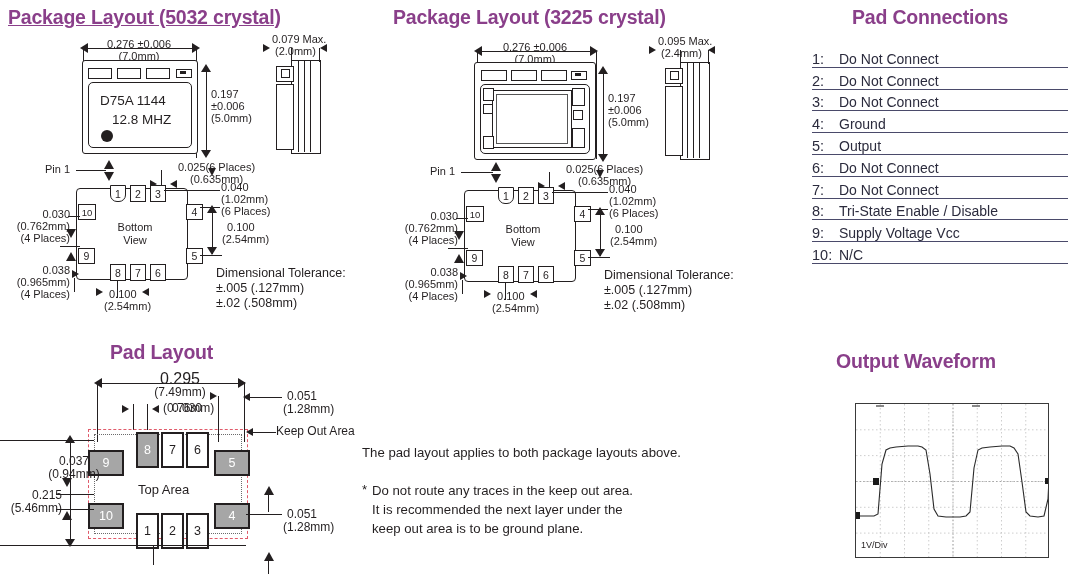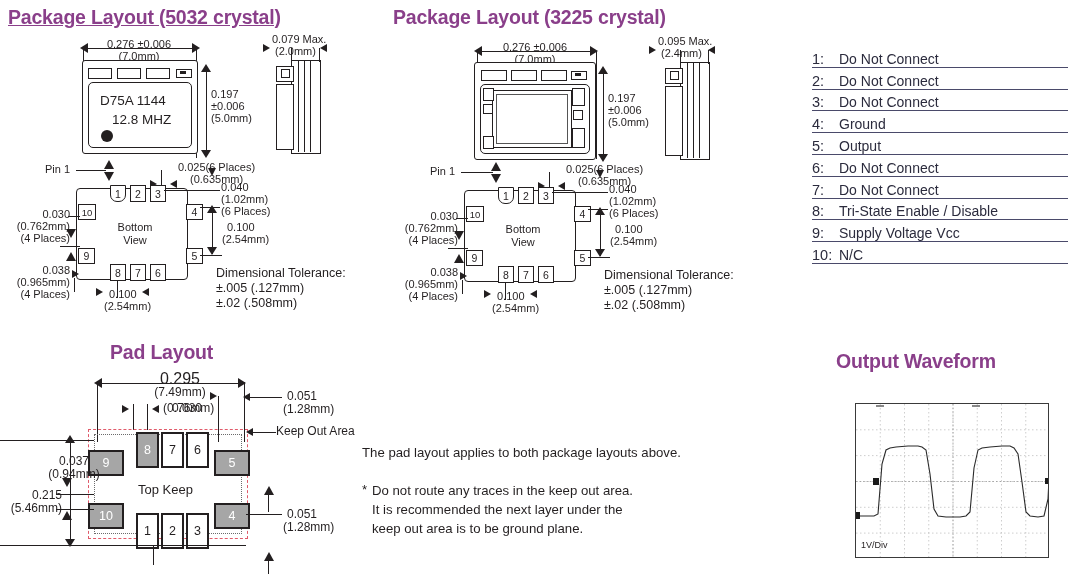--- a/index.html
+++ b/index.html
@@ -84,20 +84,21 @@
   .scopeLbl{position:absolute;font-size:9px;color:#231f20;}
   .tol{position:absolute;font-size:12.5px;line-height:15px;white-space:nowrap;}
 </style>
 </head>
 <body>
 
 <div class="root">
 
   <div class="abs heading" style="left:8px;top:6px;text-decoration:underline;">Package Layout (5032 crystal)</div>
   <div class="abs heading" style="left:393px;top:6px;">Package Layout (3225 crystal)</div>
+  <div class="abs heading" style="left:852px;top:6px;">Pad Connections</div>
   <div class="abs heading" style="left:110px;top:341px;">Pad Layout</div>
   <div class="abs heading" style="left:836px;top:350px;">Output Waveform</div>
 
   <div>
 
     <div class="abs dim c" style="left:74px;top:38px;width:130px;">0.276 ±0.006</div>
     <div class="abs dim c" style="left:74px;top:50px;width:130px;">(7.0mm)</div>
     <div class="abs hline" style="left:84px;top:48px;width:112px;height:1.4px;"></div>
     <div class="abs" style="left:80px;top:43px;width:0;height:0;border-top:5px solid transparent;border-bottom:5px solid transparent;border-right:8px solid #231f20;"></div>
     <div class="abs" style="left:192px;top:43px;width:0;height:0;border-top:5px solid transparent;border-bottom:5px solid transparent;border-left:8px solid #231f20;"></div>
@@ -396,21 +397,21 @@
     <div class="padRect filled" style="left:88px;top:450px;width:32px;height:22px;">9</div>
     <div class="padRect filled" style="left:88px;top:503px;width:32px;height:22px;">10</div>
 
     <div class="padRect filled" style="left:214px;top:450px;width:32px;height:22px;">5</div>
     <div class="padRect filled" style="left:214px;top:503px;width:32px;height:22px;">4</div>
 
     <div class="padRect" style="left:136px;top:513px;width:19px;height:32px;">1</div>
     <div class="padRect" style="left:161px;top:513px;width:19px;height:32px;">2</div>
     <div class="padRect" style="left:186px;top:513px;width:19px;height:32px;">3</div>
 
-    <div class="topViewLbl" style="left:138px;top:482px;">Top Keep</div>
+    <div class="topViewLbl" style="left:138px;top:482px;">Top Area</div>
 
     <div class="abs dim r" style="left:0px;top:489px;width:62px;font-size:12px;">0.215</div>
     <div class="abs dim r" style="left:0px;top:502px;width:62px;font-size:12px;">(5.46mm)</div>
     <div class="abs vline" style="left:70px;top:440px;width:1.4px;height:105px;"></div>
     <div class="abs" style="left:65px;top:435px;width:0;height:0;border-left:5px solid transparent;border-right:5px solid transparent;border-bottom:8px solid #231f20;"></div>
     <div class="abs" style="left:65px;top:539px;width:0;height:0;border-left:5px solid transparent;border-right:5px solid transparent;border-top:8px solid #231f20;"></div>
     <div class="abs hline" style="left:0px;top:440px;width:94px;height:1.3px;"></div>
     <div class="abs hline" style="left:0px;top:545px;width:246px;height:1.3px;"></div>
 
     <div class="abs dim c" style="left:38px;top:455px;width:72px;font-size:12px;">0.037</div>

